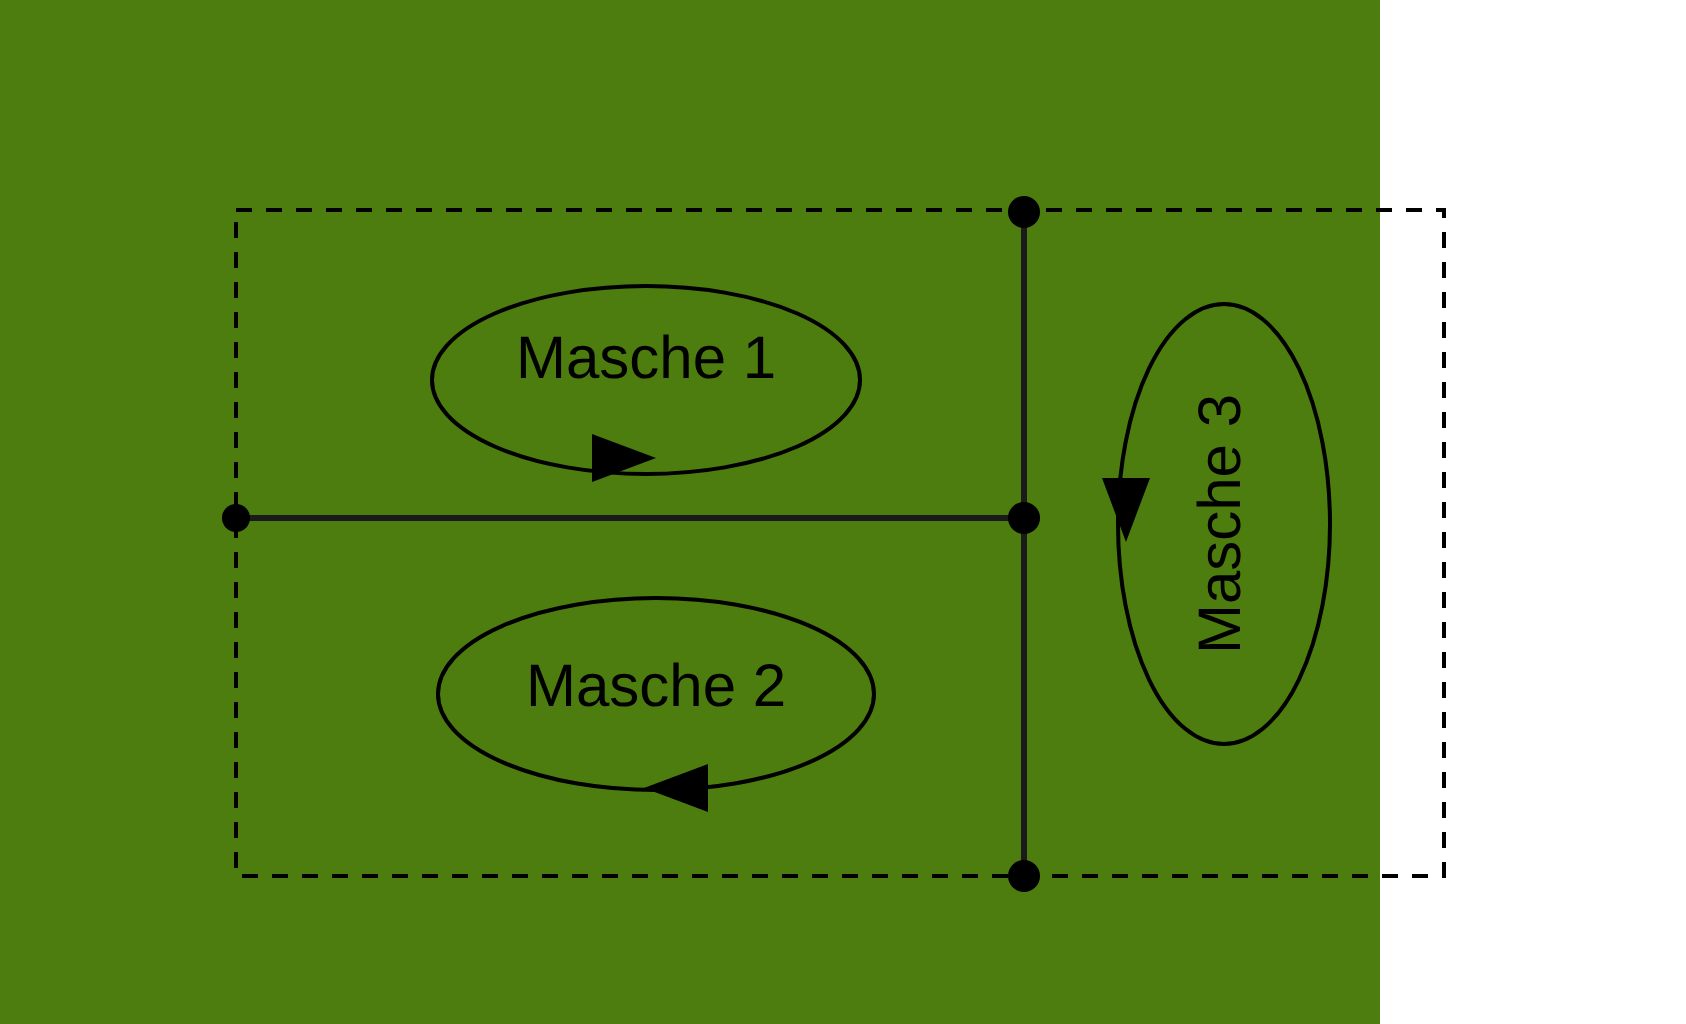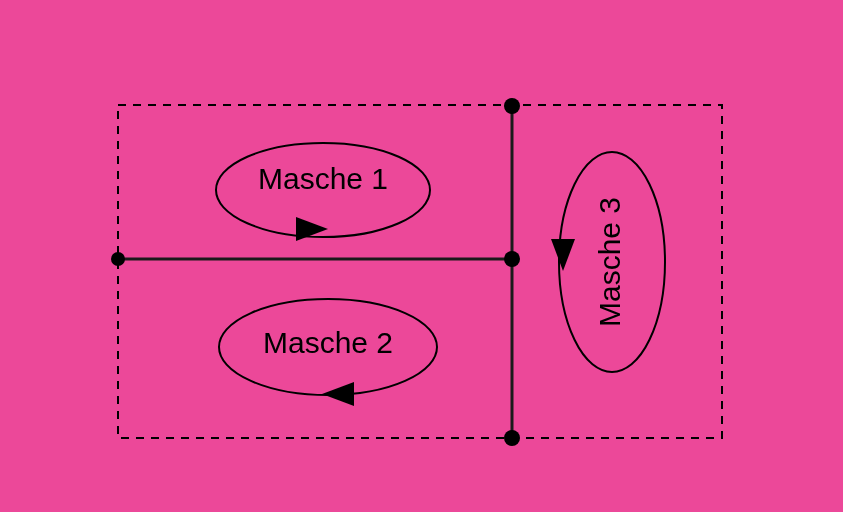--- a/index.html
+++ b/index.html
@@ -8,23 +8,23 @@
     background: #ffffff;
   }
   body {
     width: 843px;
     height: 512px;
     font-family: "Liberation Sans", sans-serif;
     overflow: hidden;
   }
   #canvas-wrap {
     position: relative;
-    width: 843px;
+    width: 690px;
     height: 512px;
-    background: #ec4899;
+    background: #4d7c0f;
   }
   svg.diagram {
     display: block;
     width: 843px;
     height: 512px;
   }
   .mesh-label {
     font-family: "Liberation Sans", sans-serif;
     font-size: 30px;
     fill: #000000;

